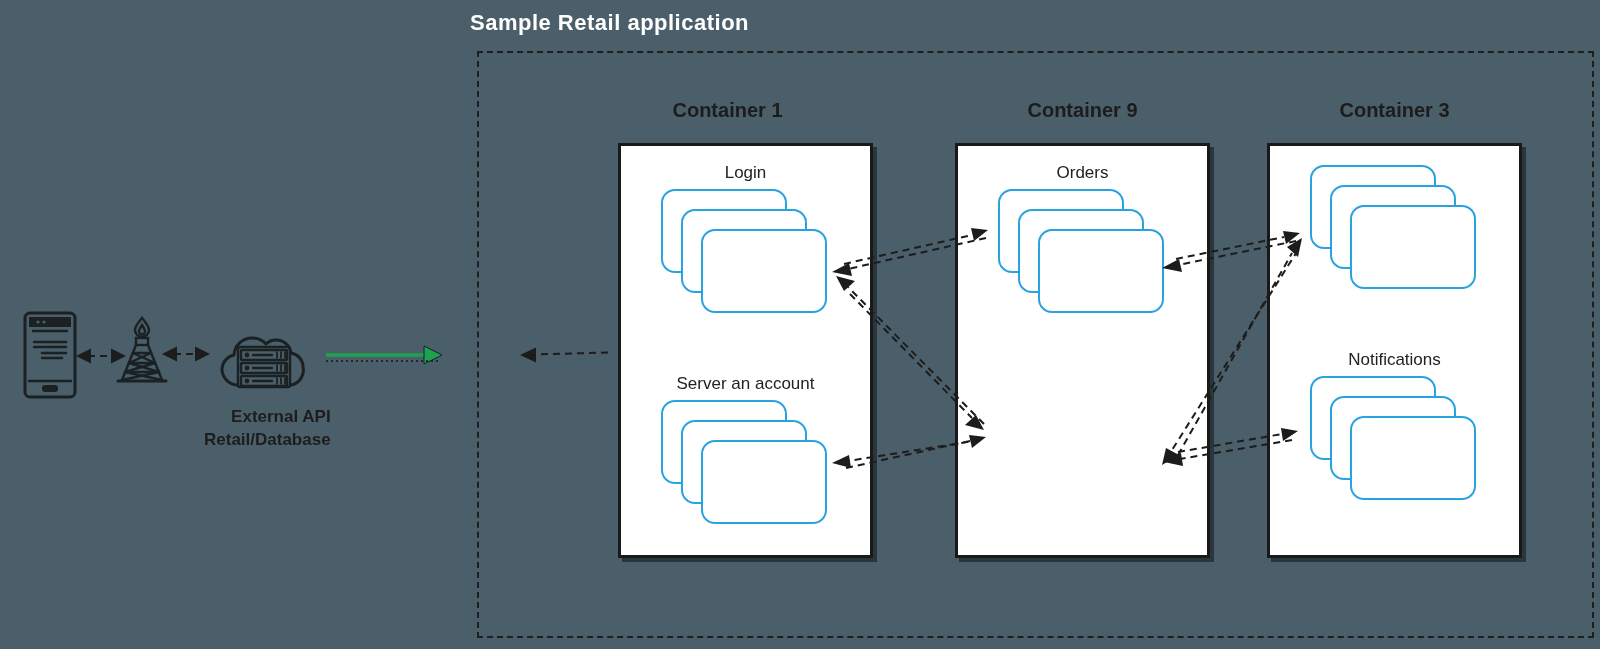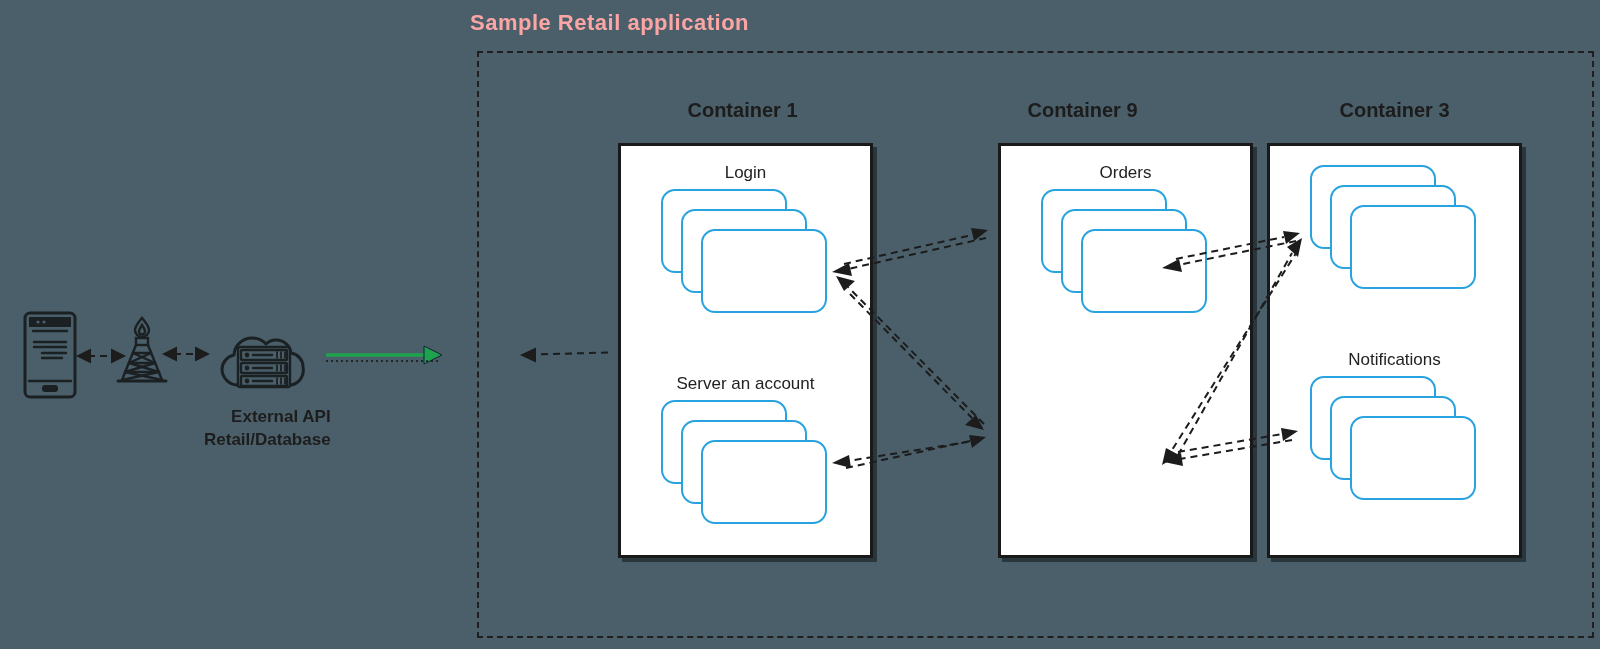--- a/index.html
+++ b/index.html
@@ -3,37 +3,37 @@
 <meta charset="utf-8">
 <style>
   html,body{margin:0;padding:0;background:#31424b;}
   #stage{
     position:relative;width:1600px;height:649px;overflow:hidden;
     background:var(--background,#4a5f69);
     font-family:"Liberation Sans",sans-serif;color:#1d1d1d;
   }
   .app-title{
     position:absolute;left:470px;top:10px;font-size:22px;font-weight:bold;
-    letter-spacing:.5px;color:#fca5a5;
+    letter-spacing:.5px;color:#ffffff;
   }
   .app-boundary{
     position:absolute;left:477px;top:51px;width:1113px;height:583px;
     border:2px dashed #1f1f1f;
   }
   .container-title{
     position:absolute;width:255px;text-align:center;top:99px;
     font-size:20px;font-weight:bold;color:#1c1c1c;
   }
   .container-box{
     position:absolute;top:143px;width:249px;height:409px;
     background:#ffffff;border:3px solid var(--container-border,#191919);
     box-shadow:4px 4px 0 rgba(15,20,22,.55);
   }
-  .ct1{left:615px}.ct2{left:955px}.ct3{left:1267px}
-  .cb1{left:618px}.cb2{left:998px}.cb3{left:1267px}
+  .ct1{left:600px}.ct2{left:955px}.ct3{left:1267px}
+  .cb1{left:618px}.cb2{left:955px}.cb3{left:1267px}
   .feature{padding-top:15px;}
   .feature + .feature{padding-top:15px;}
   .feature-label{
     text-align:center;font-size:17px;color:#222;height:24px;line-height:24px;
   }
   .stack{position:relative;width:206px;height:168px;margin:4px 0 0 40px;}
   .card{
     position:absolute;width:122px;height:80px;background:#fff;
     border:2px solid var(--card-border,#29a3df);border-radius:14px;
   }

